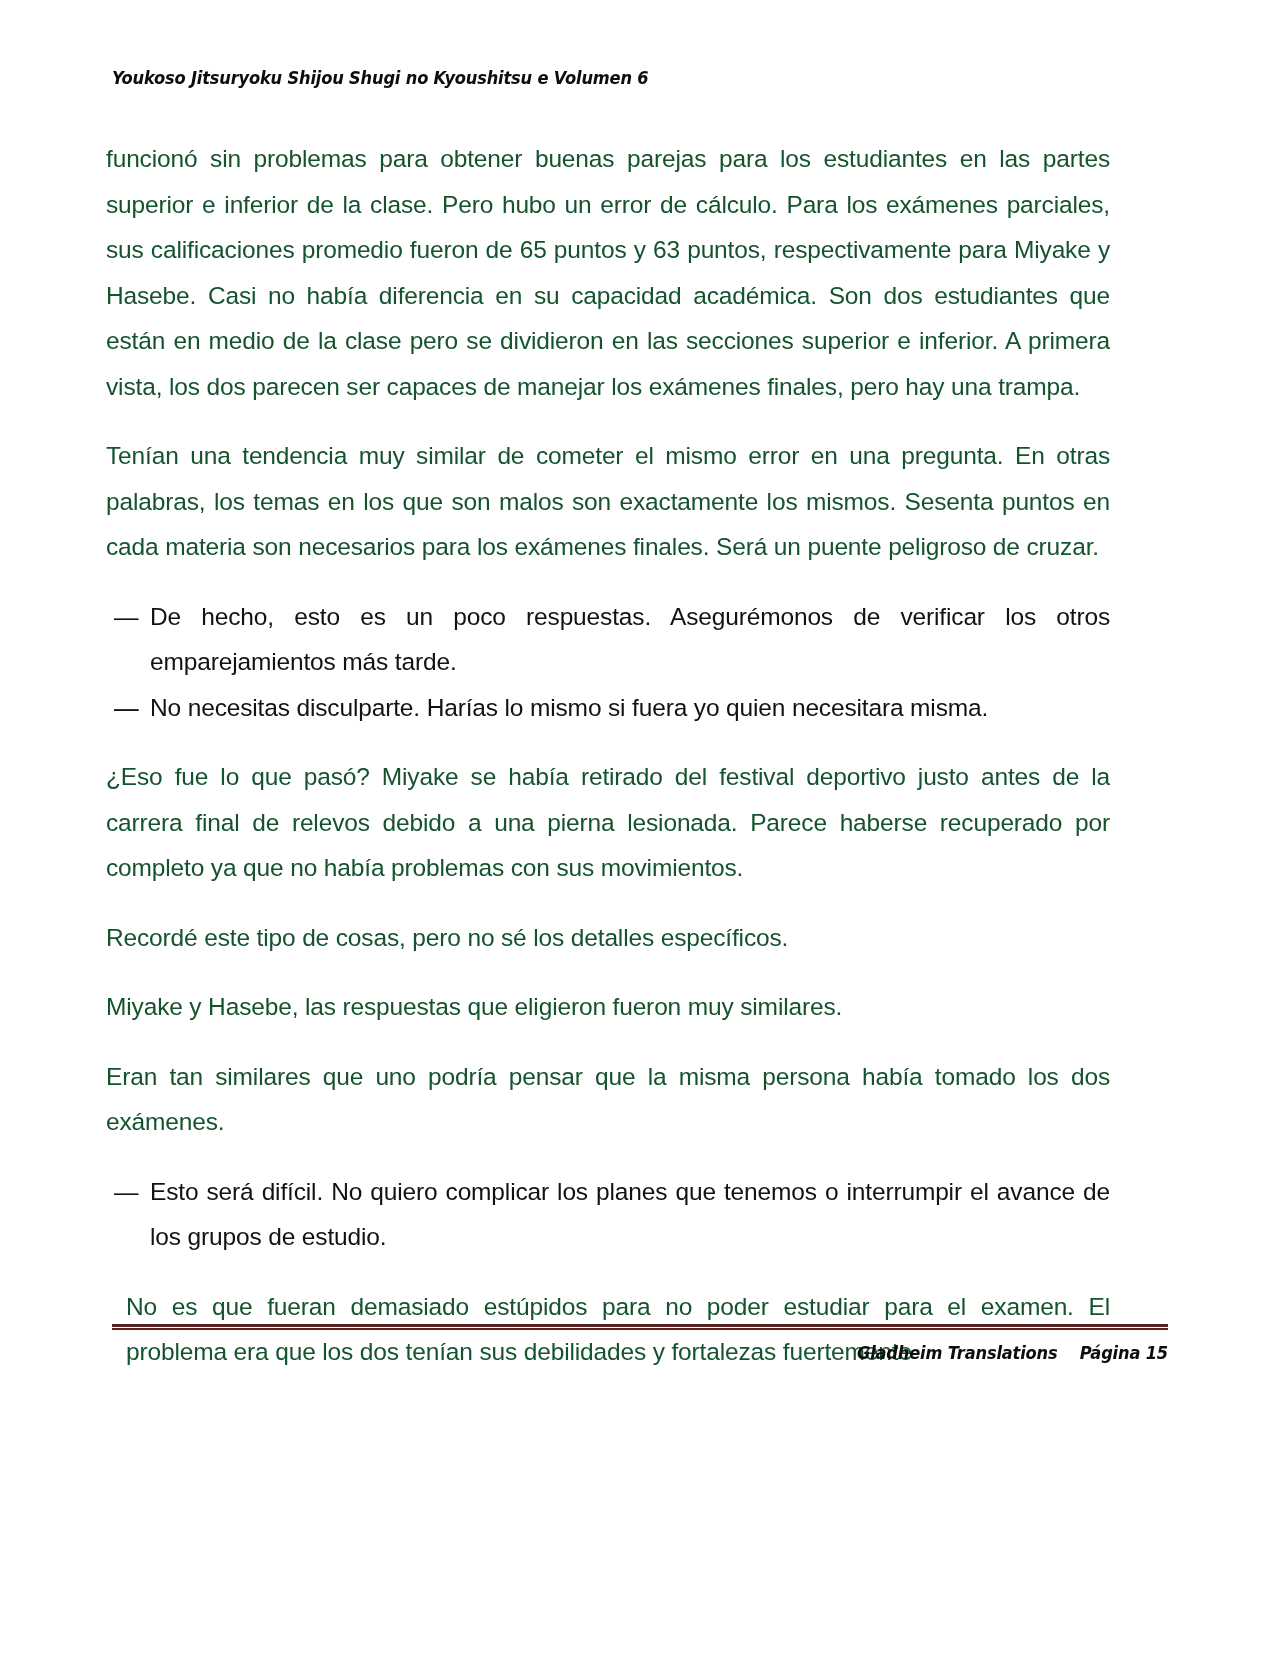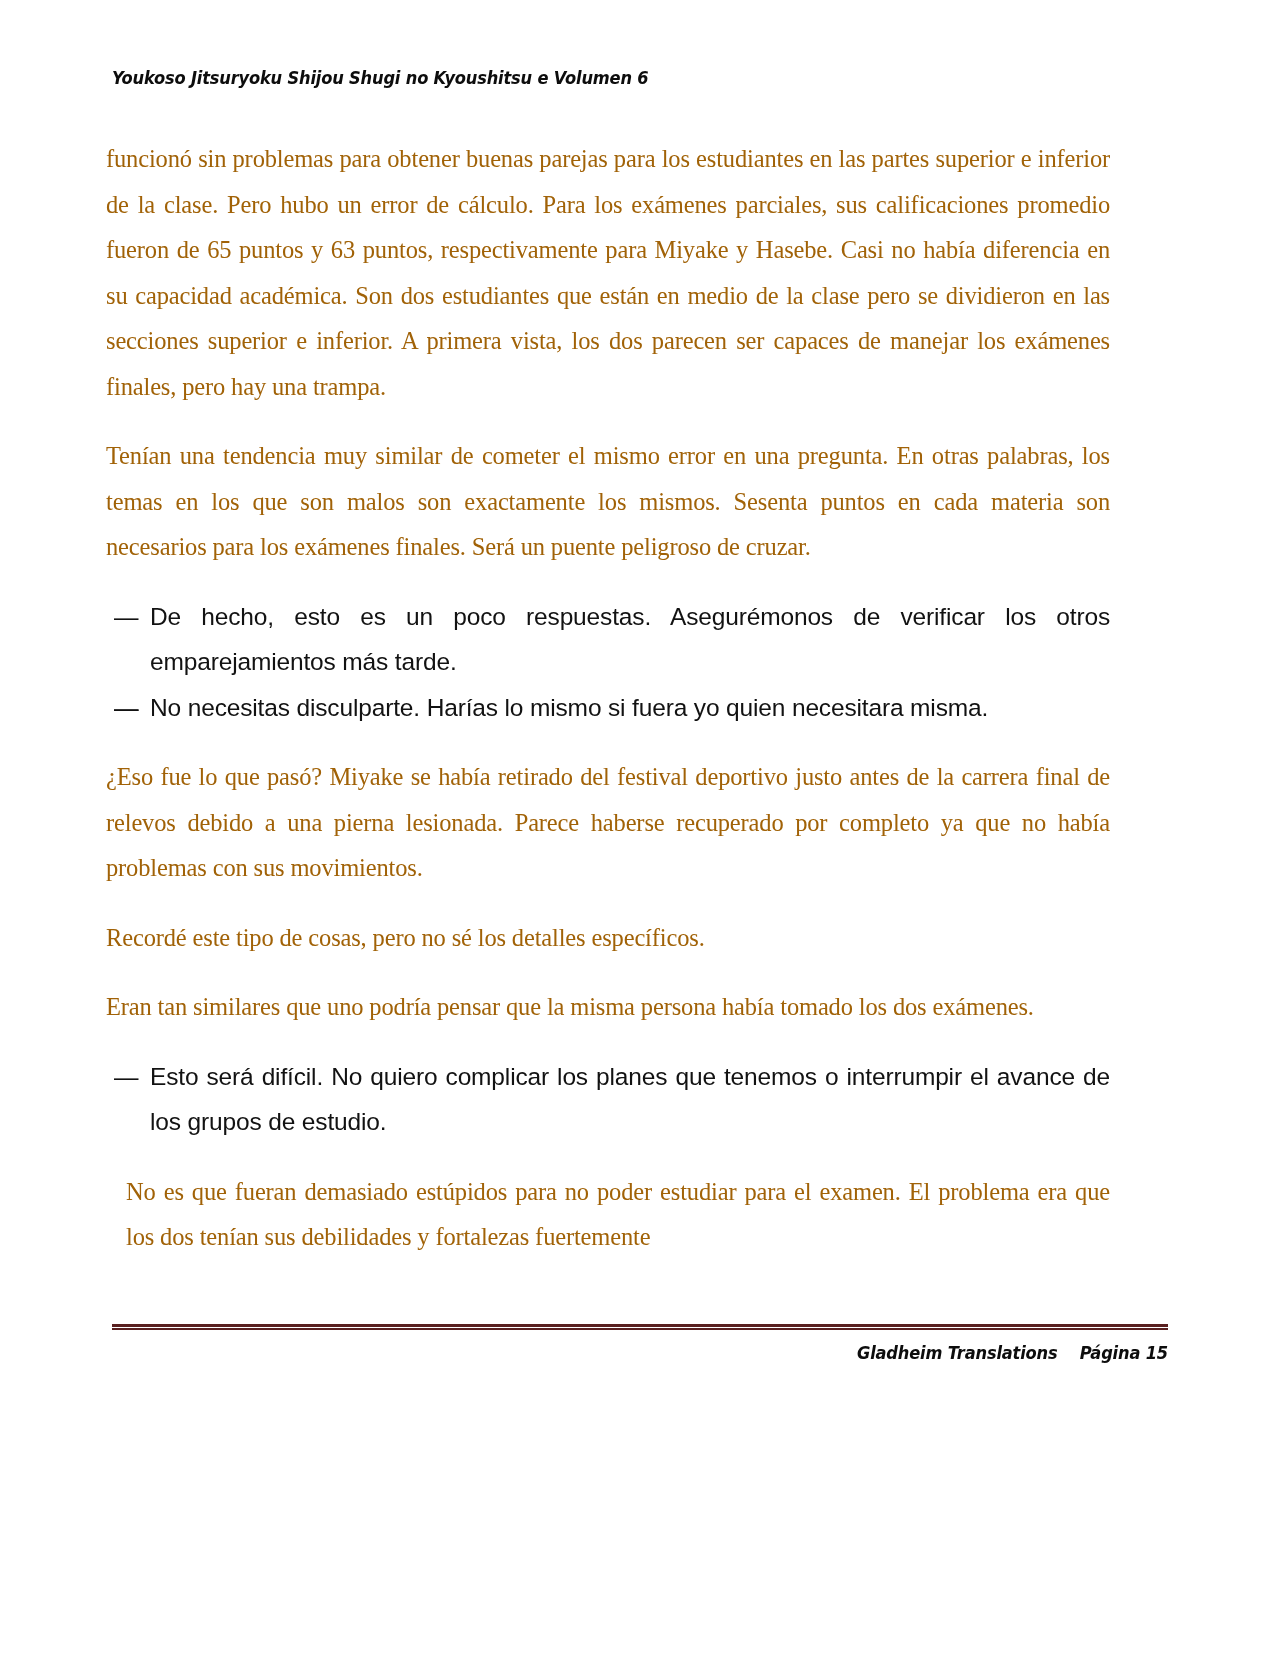--- a/index.html
+++ b/index.html
@@ -43,23 +43,22 @@
     left: 106px;
     width: 1004px;
   }
 
   p.para {
     margin: 0 0 24px 0;
     font-size: 24.5px;
     line-height: 45.5px;
     text-align: justify;
     text-justify: inter-word;
-    color: #a16207;
+    color: #14532d;
     letter-spacing: -0.15px;
-    font-family: Liberation Serif, serif;
   }
   p.para:last-child {
     margin-bottom: 0;
     margin-left: 20px;
   }
 
   
   ul.dialogue {
     list-style: none;
     margin: 0 0 24px 0;
@@ -141,20 +140,21 @@
       <li>
         <span class="dash">—</span>
         <span>No necesitas disculparte. Harías lo mismo si fuera yo quien necesitara misma.</span>
       </li>
     </ul>
 
     <p class="para">¿Eso fue lo que pasó? Miyake se había retirado del festival deportivo justo antes de la carrera final de relevos debido a una pierna lesionada. Parece haberse recuperado por completo ya que no había problemas con sus movimientos.</p>
 
     <p class="para">Recordé este tipo de cosas, pero no sé los detalles específicos.</p>
 
+    <p class="para">Miyake y Hasebe, las respuestas que eligieron fueron muy similares.</p>
 
     <p class="para">Eran tan similares que uno podría pensar que la misma persona había tomado los dos exámenes.</p>
 
 
     <ul class="dialogue">
       <li>
         <span class="dash">—</span>
         <span>Esto será difícil. No quiero complicar los planes que tenemos o interrumpir el avance de los grupos de estudio.</span>
       </li>
     </ul>

